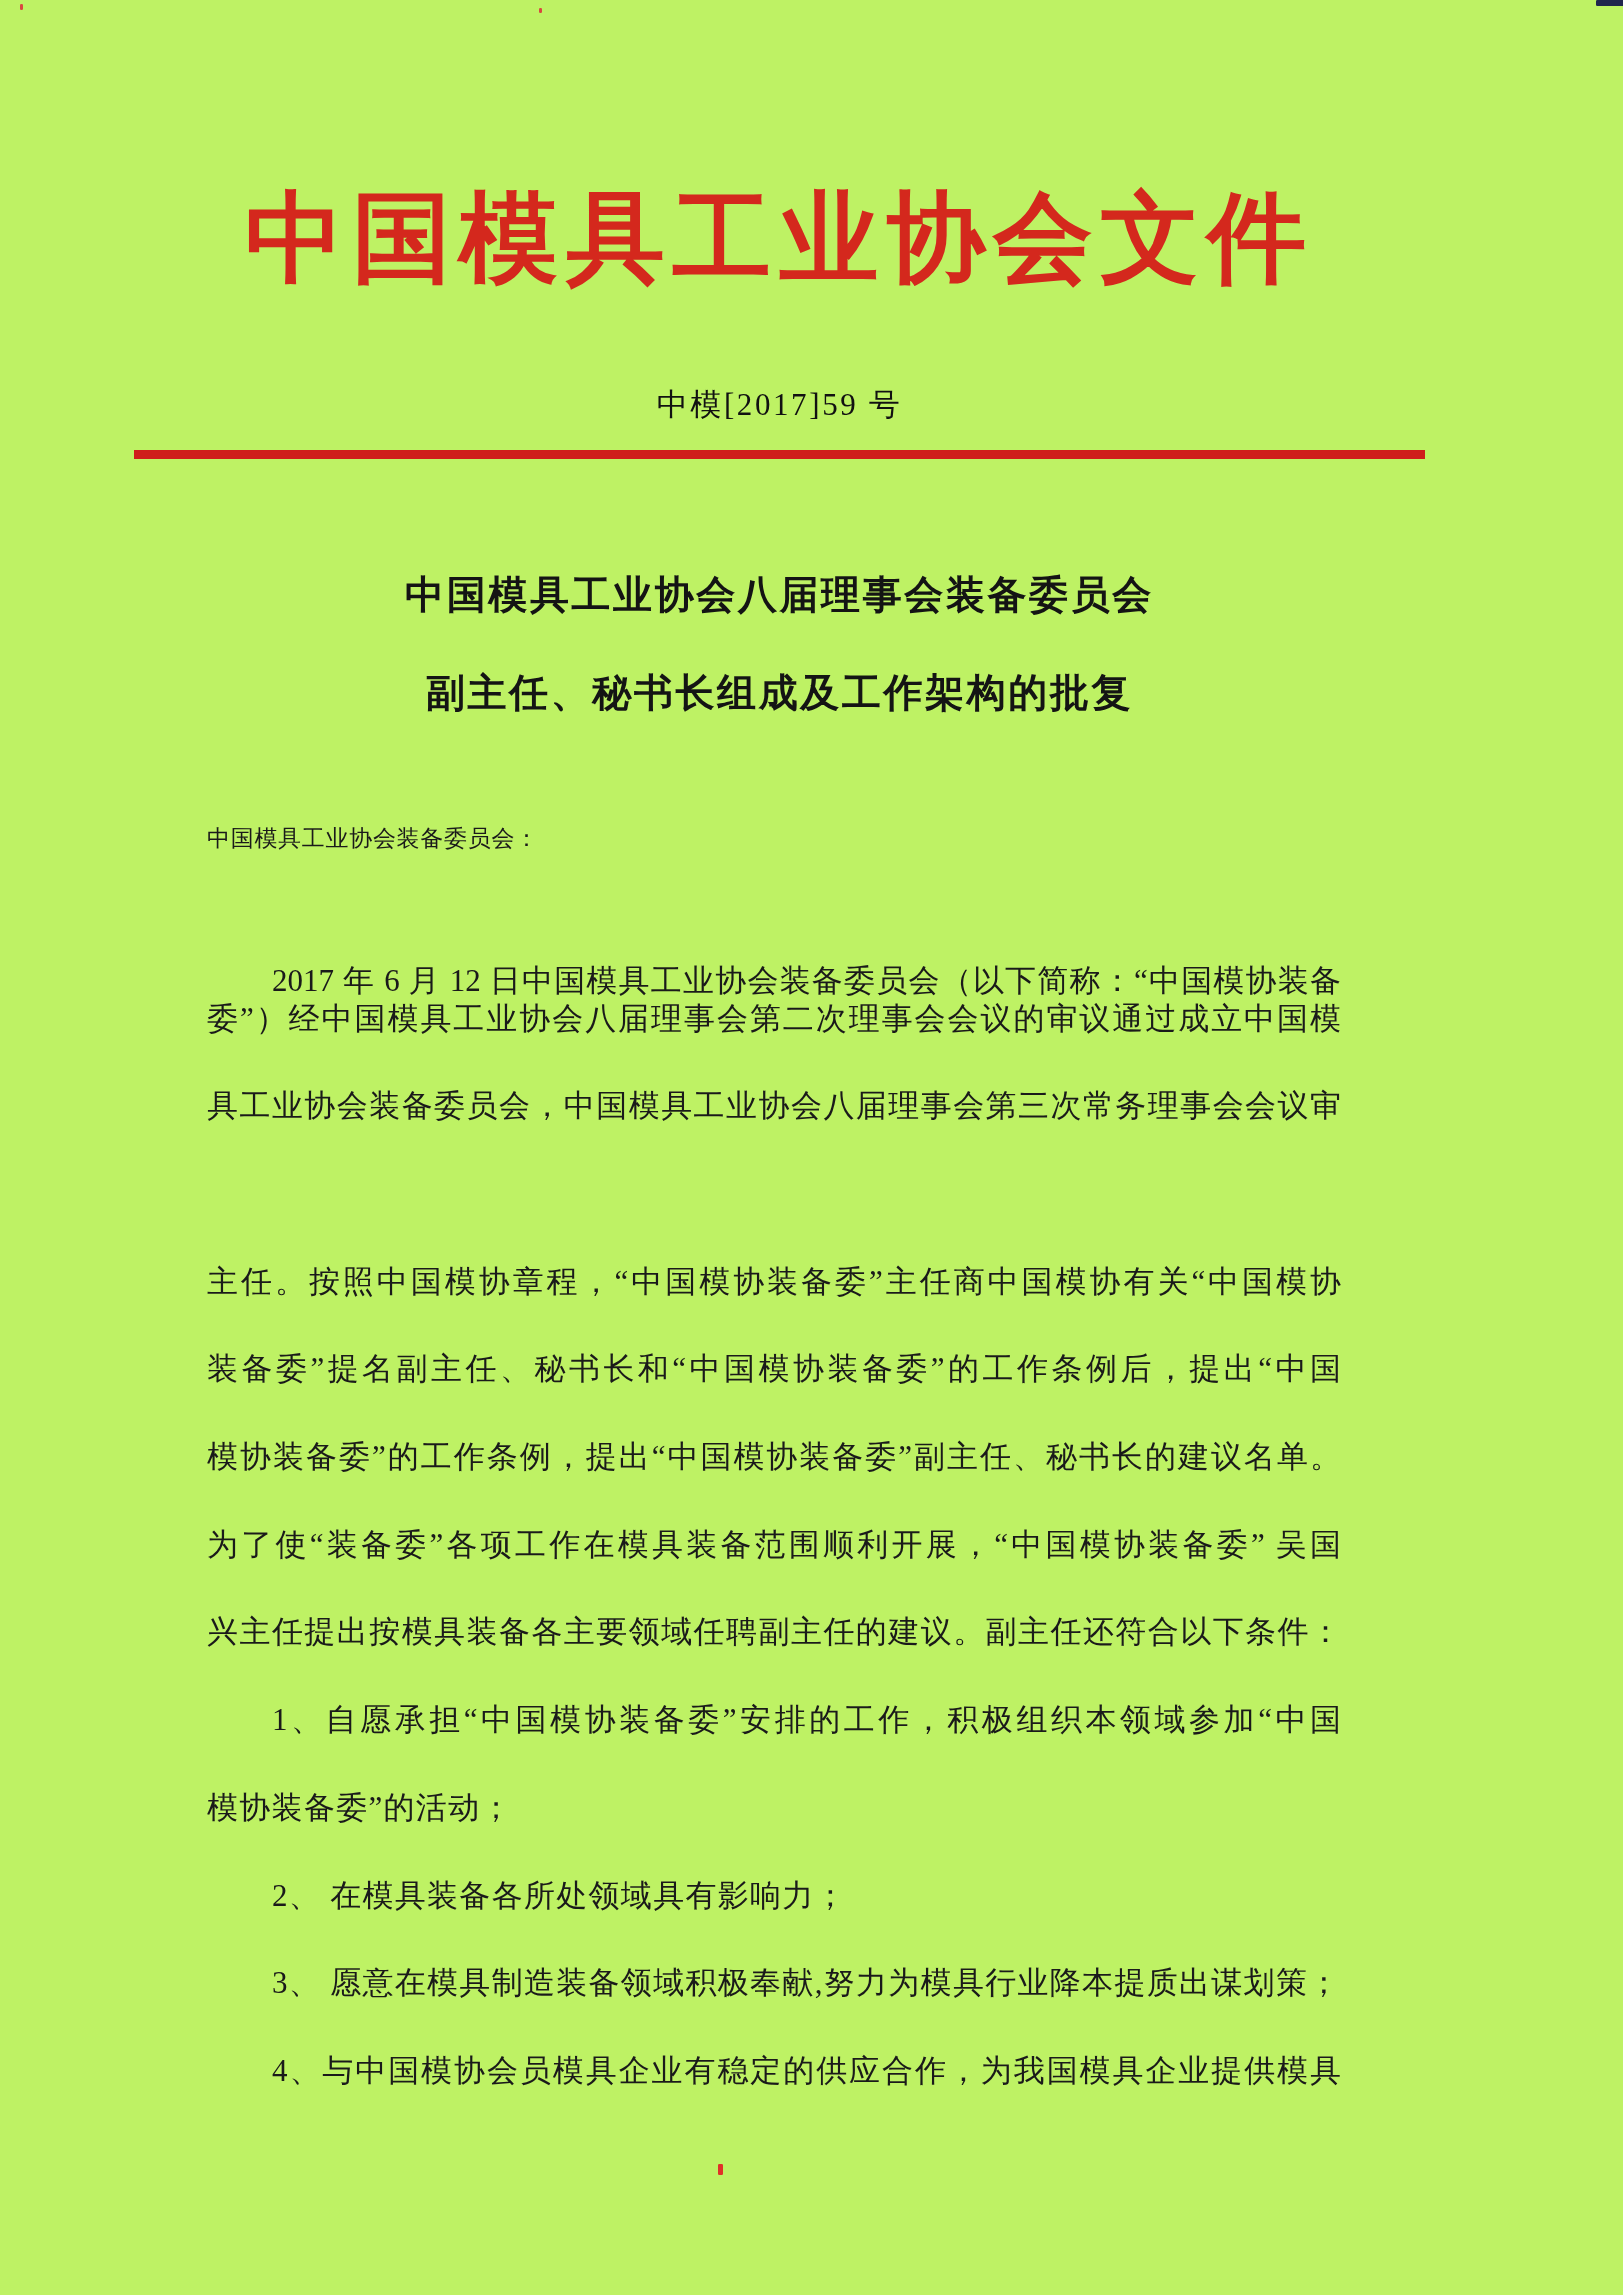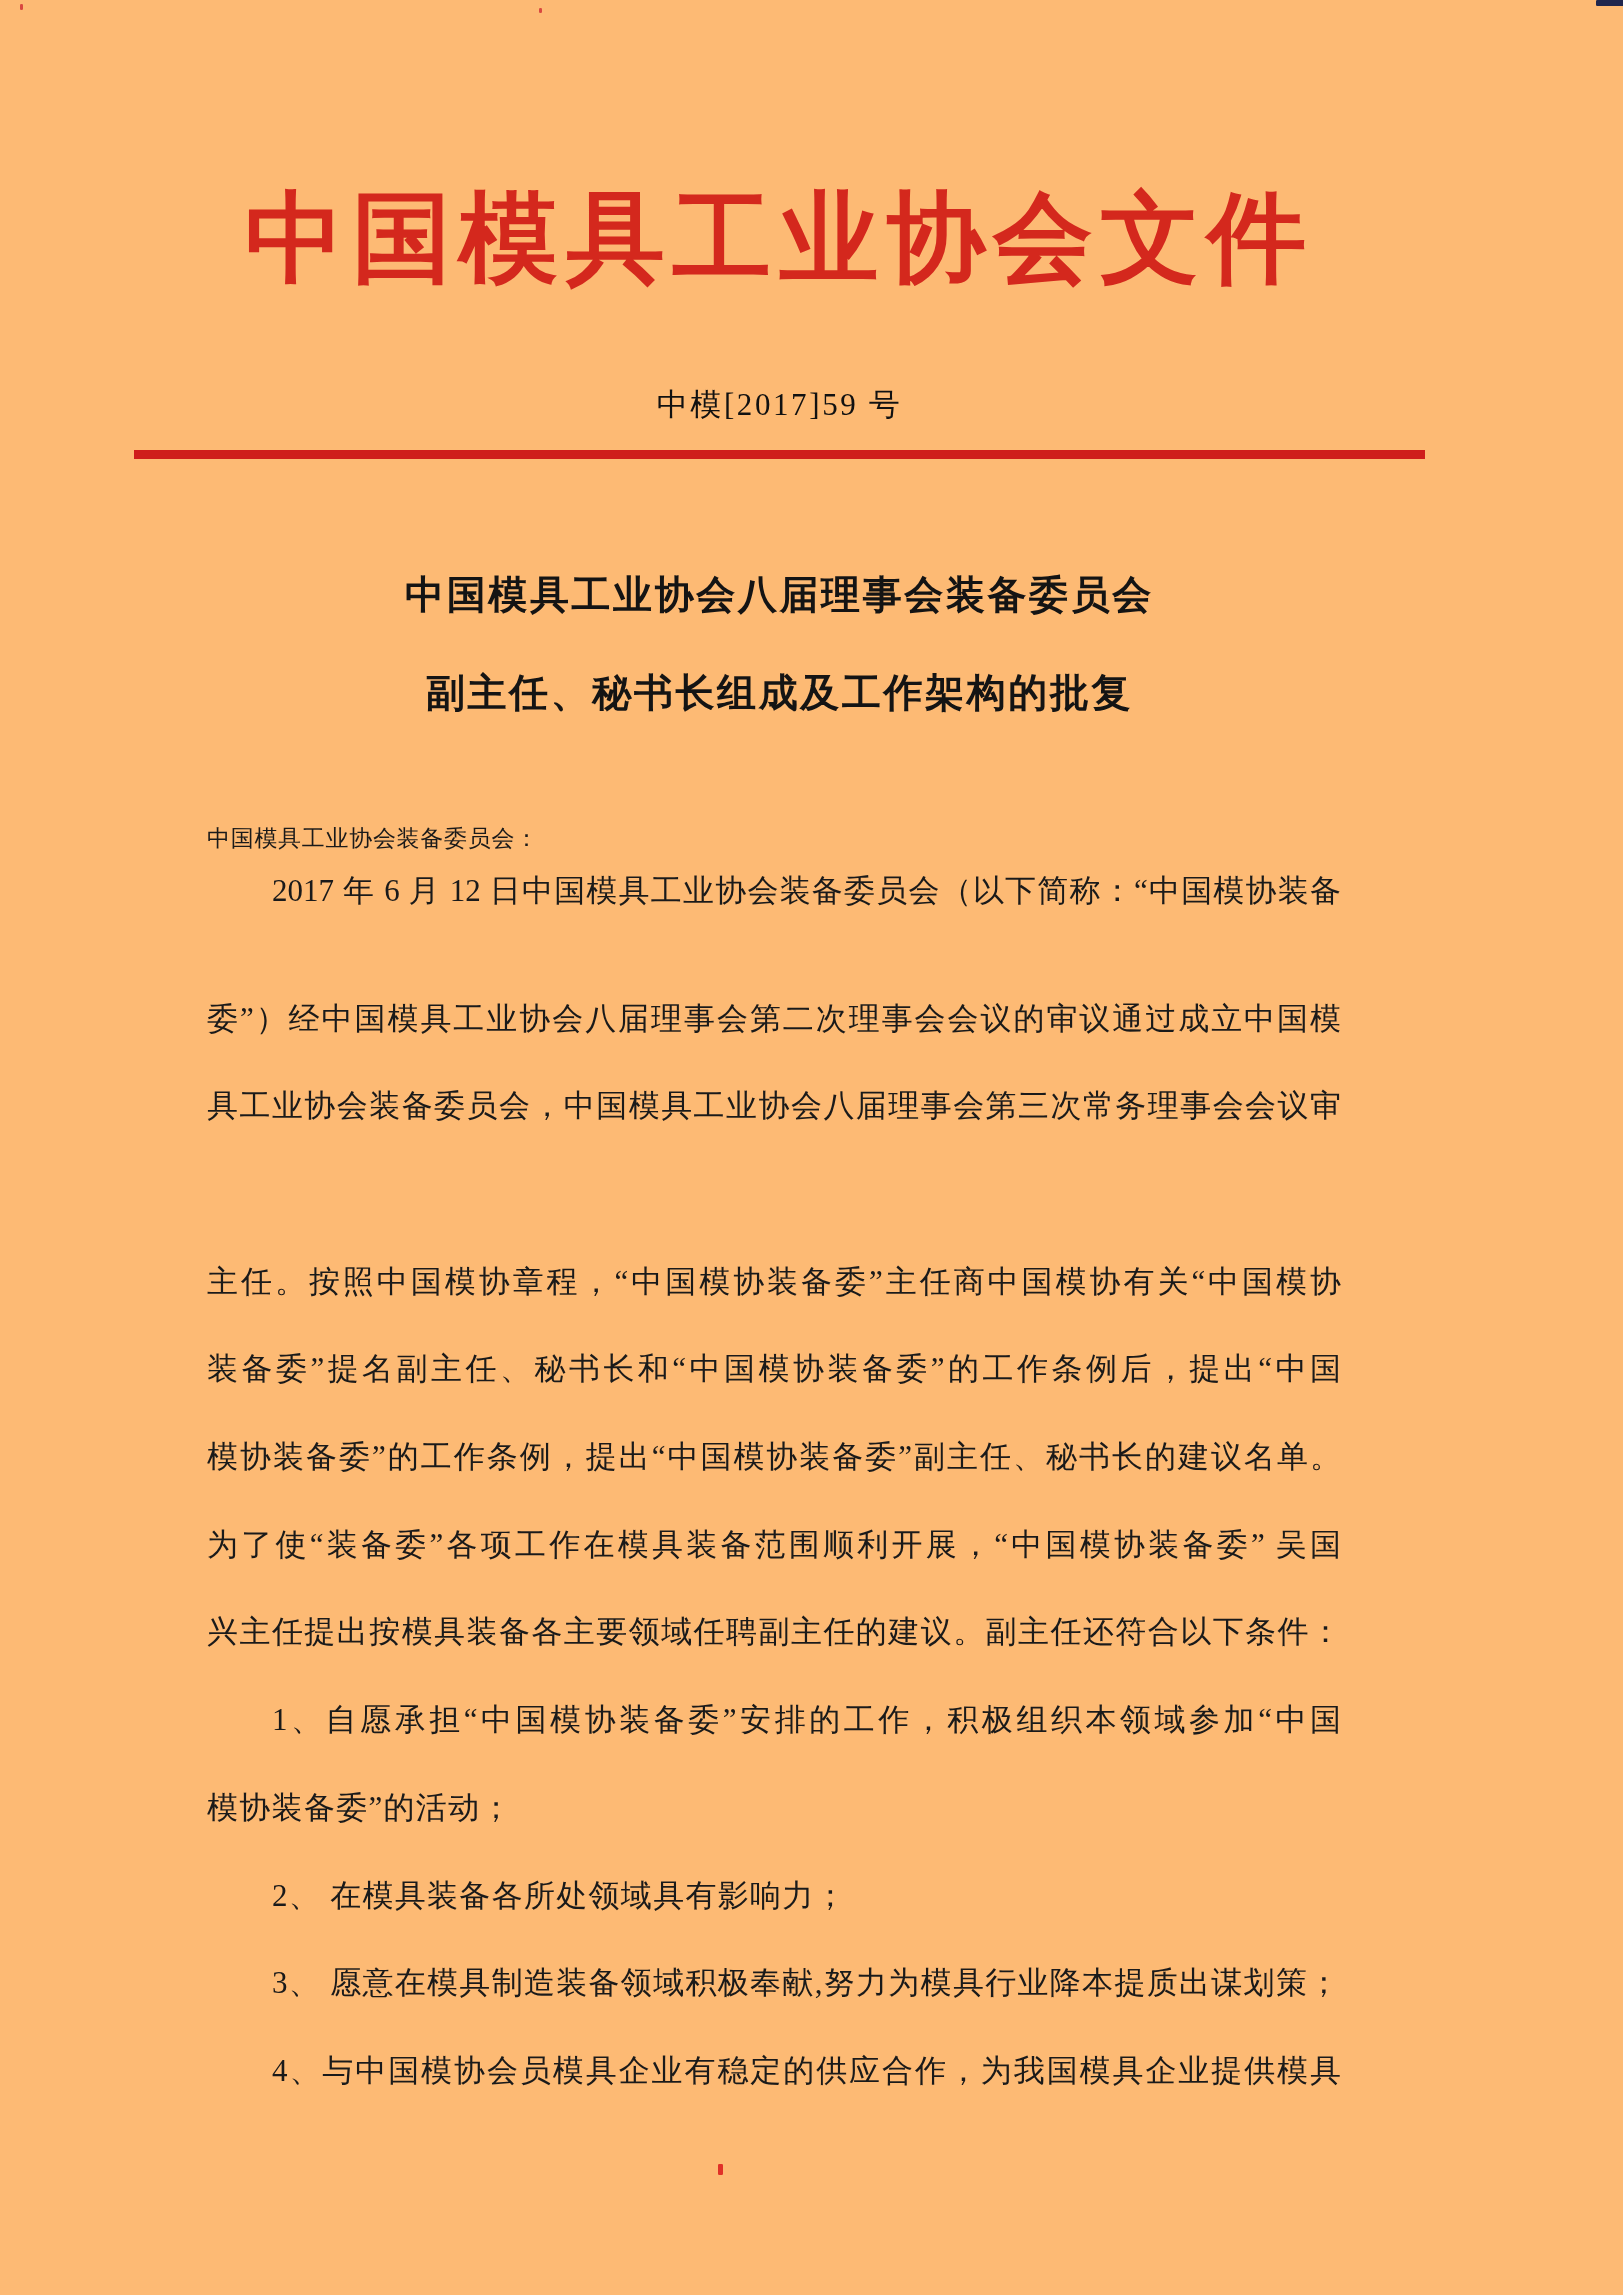--- a/index.html
+++ b/index.html
@@ -2,21 +2,21 @@
 <html style="font-size:10.5px"><head>
 <meta charset="utf-8">
 <style>
   html, body { margin: 0; padding: 0; }
   body { background: #e8e8e8; }
 
   .page {
     position: relative;
     width: 1623px;
     height: 2295px;
-    background: #fdba74;
+    background: #bef264;
     overflow: hidden;
     font-family: "Liberation Serif", "DejaVu Serif", serif;
     color: #1d1d1d;
   }
 
   
   .col {
     position: absolute;
     left: 134px;
     width: 1291px;
@@ -86,21 +86,21 @@
   }
   .bl.j {
     text-align: justify;
     text-align-last: justify;
     letter-spacing: 0;
   }
   .bl.ind { padding-left: 65px; width: 1069px; }
 
   
   .bl:nth-of-type(1)  { top: 910px; }
-  .l0  { top: 870px; }
+  .l0  { top: 960px; }
   .l1b { top: 998px; }
   .l2b { top: 1085px; }
   .l3b { top: 1173px; }
   .l4b { top: 1261px; }
   .l5b { top: 1348px; }
   .l6b { top: 1436px; }
   .l7b { top: 1524px; }
   .l8b { top: 1611px; }
   .l9b { top: 1699px; }
   .l10b { top: 1787px; }

